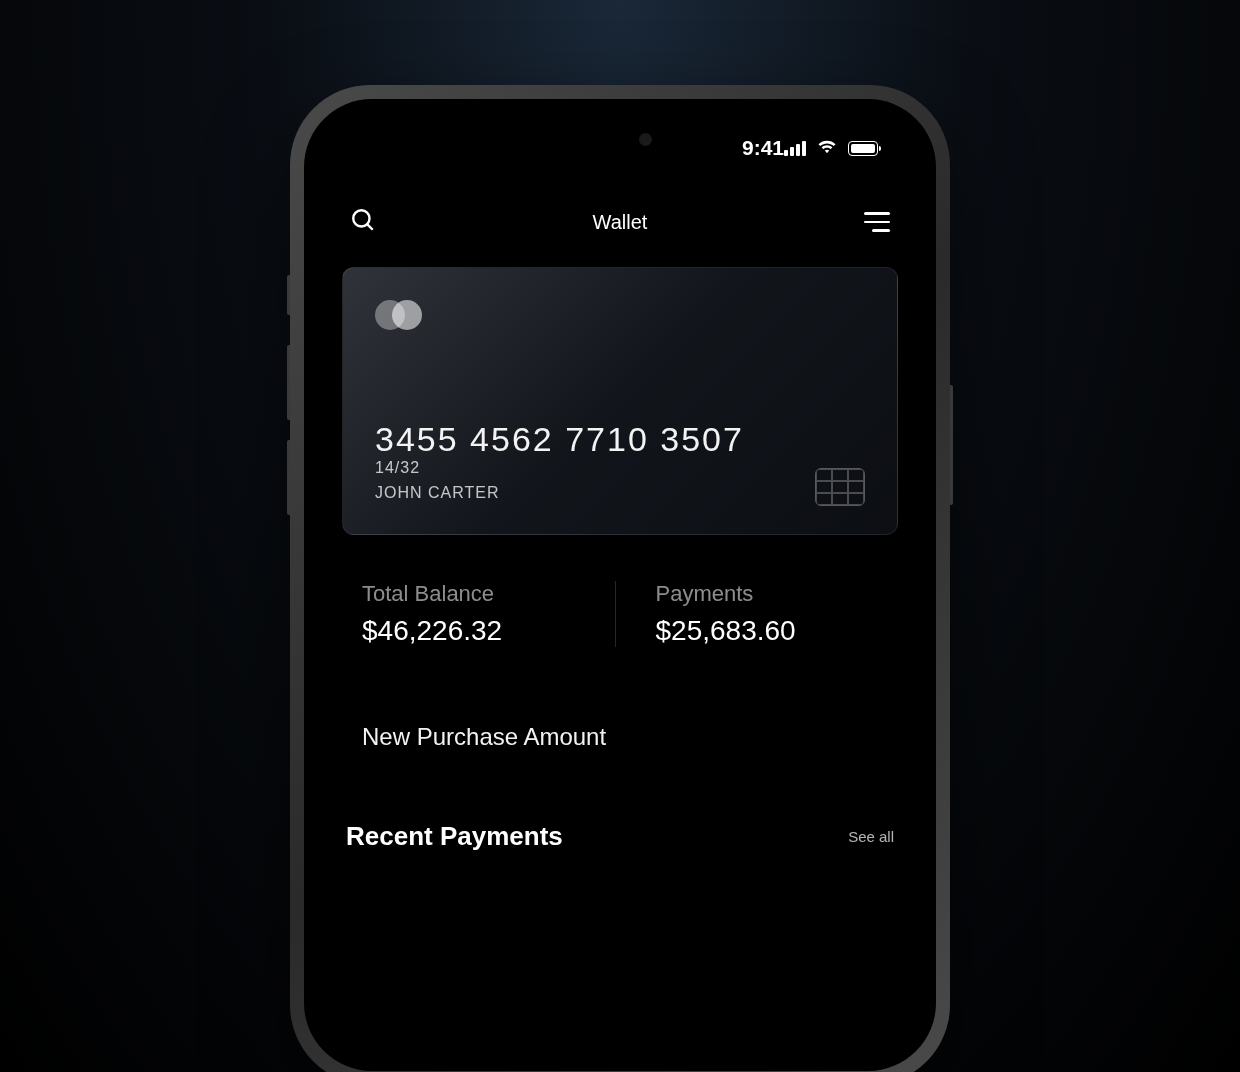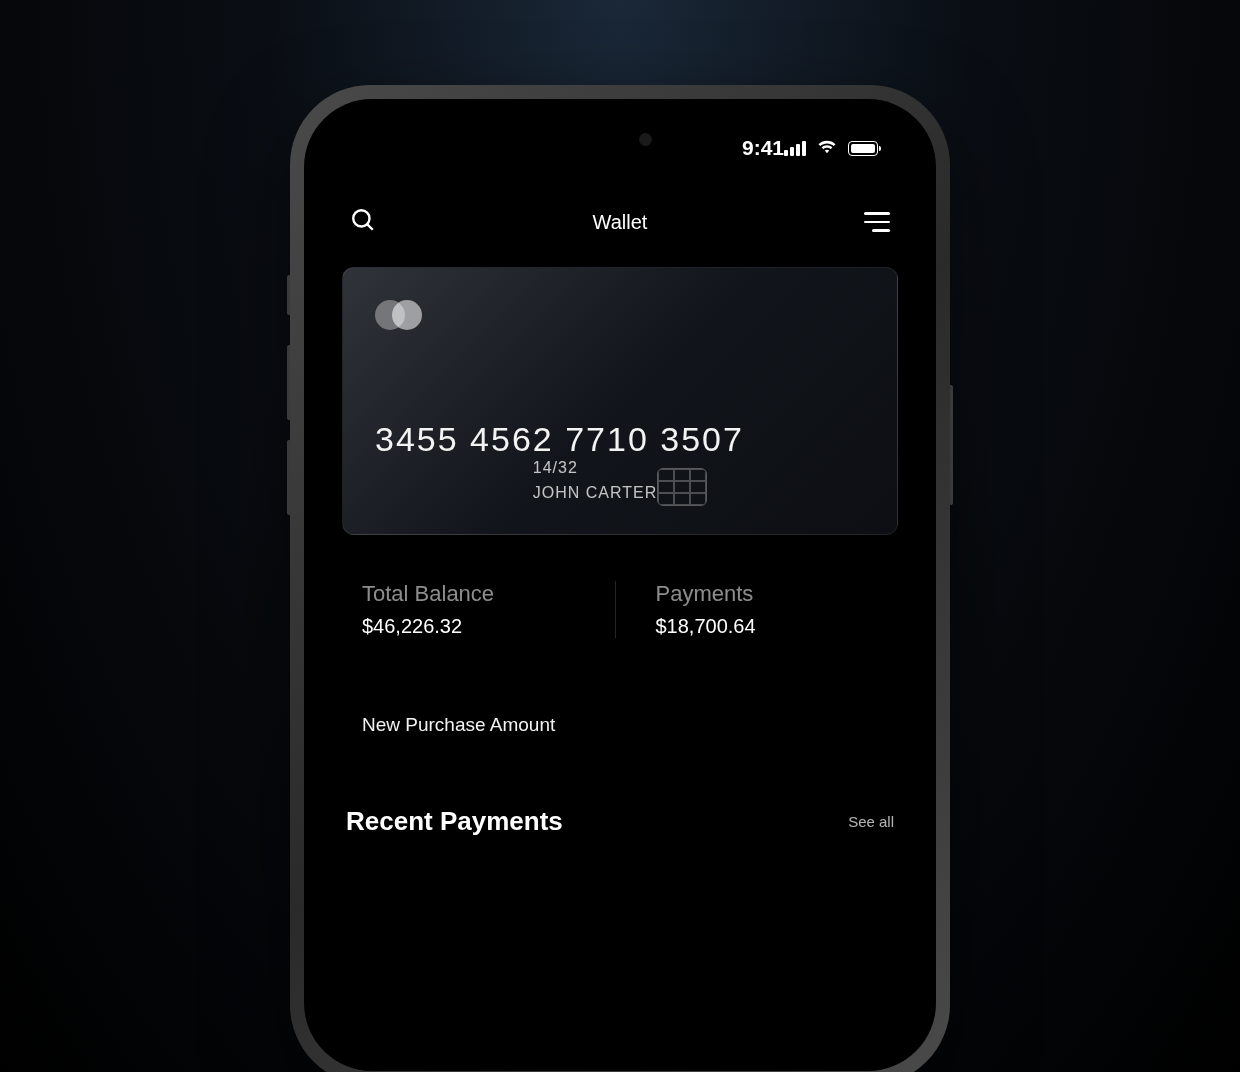--- a/index.html
+++ b/index.html
@@ -206,21 +206,21 @@
       margin-top: 90px;
       font-family: 'Helvetica Neue', sans-serif;
     }
 
     .card-bottom {
       position: absolute;
       bottom: 28px;
       left: 32px;
       right: 32px;
       display: flex;
-      justify-content: center;
+      justify-content: space-between;
       align-items: flex-end;
     }
 
     .card-details {
       color: rgba(255,255,255,0.75);
       font-size: 16px;
       line-height: 1.6;
       letter-spacing: 1px;
     }
 
@@ -261,27 +261,27 @@
 
     .balance-label {
       color: rgba(255,255,255,0.55);
       font-size: 22px;
       font-weight: 400;
       margin-bottom: 8px;
     }
 
     .balance-value {
       color: #ffffff;
-      font-size: 20px;
+      font-size: 28px;
       font-weight: 500;
     }
 
     .new-purchase {
       color: rgba(255,255,255,0.95);
-      font-size: 19px;
+      font-size: 24px;
       font-weight: 500;
       margin-top: 70px;
       padding-left: 20px;
     }
 
     .recent-row {
       display: flex;
       justify-content: space-between;
       align-items: center;
       margin-top: 70px;
@@ -417,21 +417,21 @@
       </div>
     </div>
 
     <div class="balance-row">
       <div class="balance-item">
         <div class="balance-label">Total Balance</div>
         <div class="balance-value">$46,226.32</div>
       </div>
       <div class="balance-item">
         <div class="balance-label">Payments</div>
-        <div class="balance-value">$18,700.64</div>
+        <div class="balance-value">$25,683.60</div>
       </div>
     </div>
 
     <div class="new-purchase">New Purchase Amount</div>
 
     <div class="recent-row">
       <div class="recent-title">Recent Payments</div>
       <div class="see-all">See all</div>
     </div>
 

